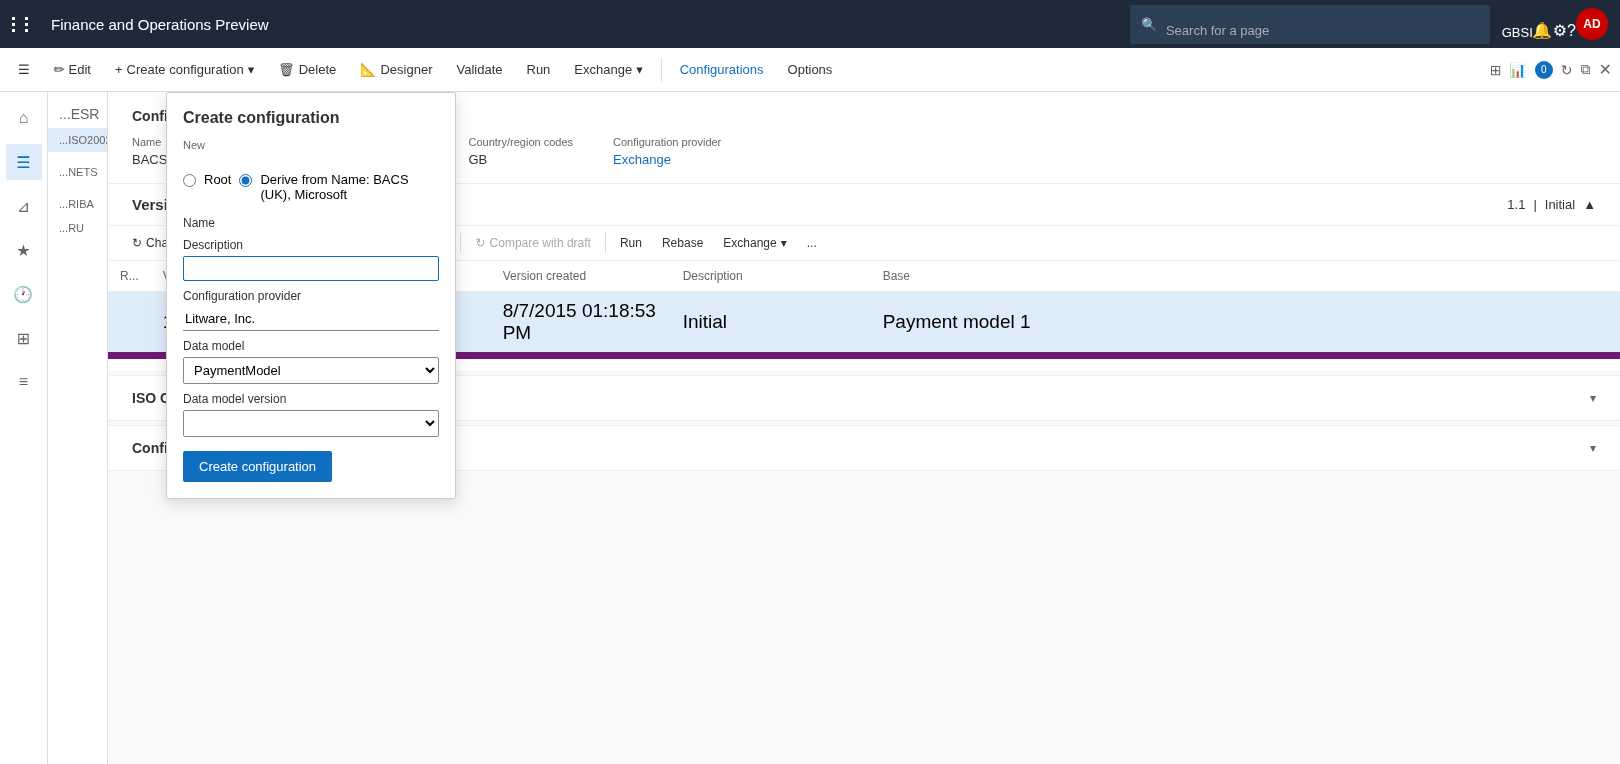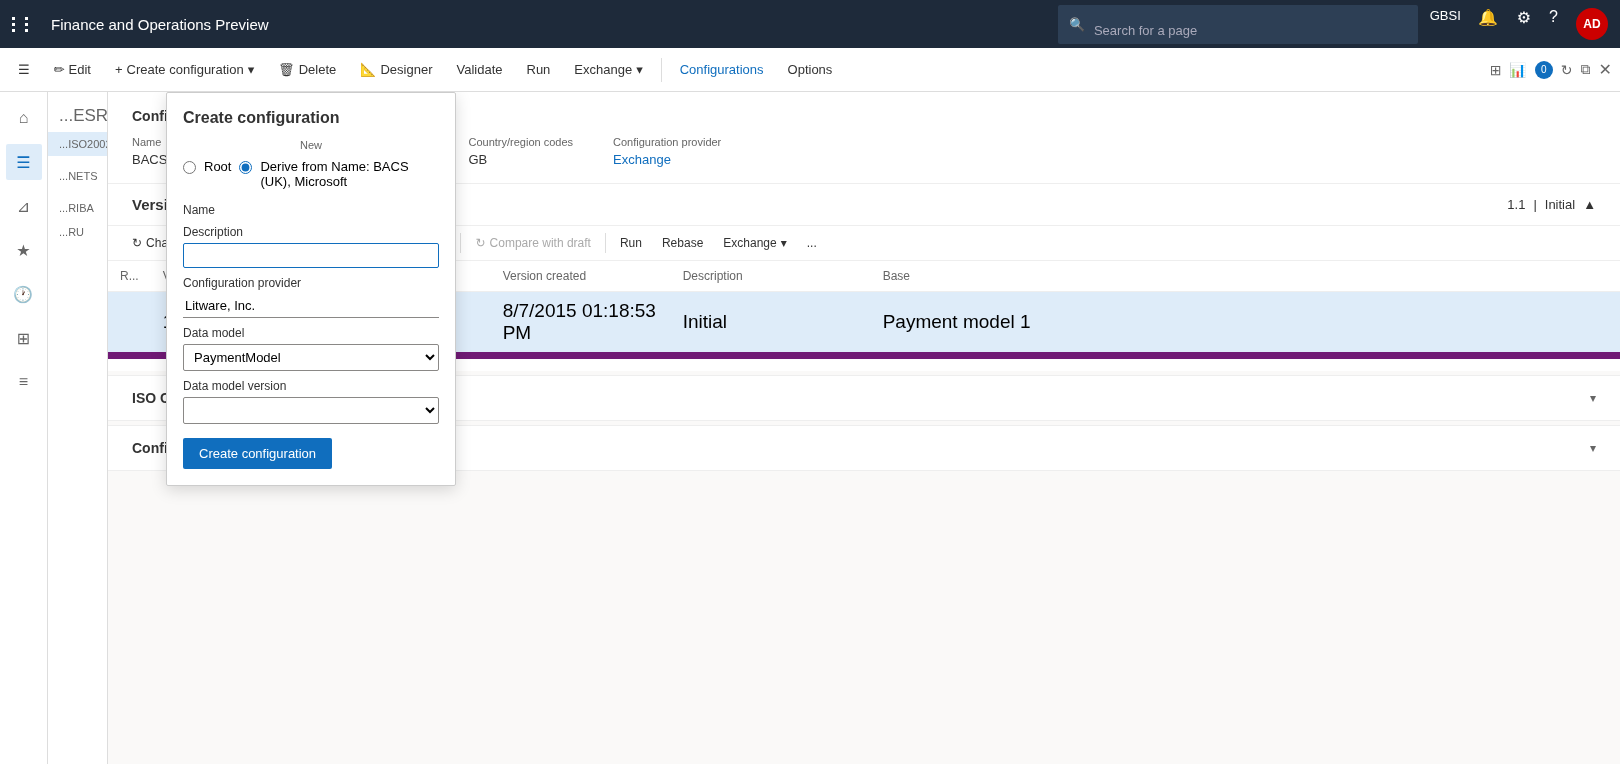--- a/index.html
+++ b/index.html
@@ -12,21 +12,21 @@
     }
     .topbar-grid { display: grid; grid-template-columns: 10px 10px; gap: 3px; margin-right: 4px; }
     .topbar-grid span { width: 3px; height: 3px; background: white; display: block; }
     .topbar-title { font-size: 15px; font-weight: 400; flex: 1; }
     .topbar-search {
       background: #2d3f55; border: none; border-radius: 2px;
       padding: 6px 12px; color: white; width: 360px; display: flex; align-items: center; gap: 8px;
     }
     .topbar-search input { background: transparent; border: none; color: white; outline: none; width: 100%; font-size: 13px; margin-top: 12px; }
     .topbar-search input::placeholder { color: #aab; }
-    .topbar-icons { display: flex; align-items: flex-start; gap: 18px; }
+    .topbar-icons { display: flex; align-items: flex-end; }
     .topbar-icon { color: white; font-size: 16px; cursor: pointer; }
     .topbar-avatar { width: 32px; height: 32px; border-radius: 50%; background: #c00; color: white; display: flex; align-items: center; justify-content: center; font-size: 12px; font-weight: 600; }
     .topbar-user { font-size: 13px; color: white; }
 
     
     .toolbar2 {
       display: flex; align-items: center; background: #fff; border-bottom: 1px solid #ddd;
       height: 44px; padding: 0 8px; gap: 4px;
     }
     .toolbar2-btn {
@@ -50,21 +50,21 @@
     
     .content-area { display: flex; flex: 1; position: relative; overflow: hidden; }
 
     
     .dropdown-panel {
       position: absolute; left: 118px; top: 0; width: 290px; background: #fff;
       border: 1px solid #ccc; border-radius: 2px; box-shadow: 0 4px 16px rgba(0,0,0,0.15);
       z-index: 100; padding: 16px;
     }
     .dp-title { font-size: 16px; font-weight: 600; margin-bottom: 12px; color: #333; }
-    .dp-section-label { font-size: 11px; color: #666; margin-bottom: 8px; text-align: center; }
+    .dp-section-label { font-size: 11px; color: #666; margin-bottom: 21px; }
     .dp-radio-group { display: flex; flex-direction: row; gap: 8px; margin-bottom: 14px; }
     .dp-radio { display: flex; align-items: flex-start; gap: 8px; font-size: 13px; cursor: pointer; }
     .dp-radio input[type=radio] { margin-top: 2px; accent-color: #106ebe; }
     .dp-label { font-size: 12px; color: #333; margin-bottom: 4px; margin-top: 8px; }
     .dp-input {
       width: 100%; border: 1px solid #8a8886; border-radius: 2px;
       padding: 4px 6px; font-size: 13px; outline: none;
     }
     .dp-input-plain {
       width: 100%; border: none; border-bottom: 1px solid #8a8886;
@@ -256,21 +256,21 @@
 
       <div class="dp-label">Data model version</div>
       <select class="dp-select">
         <option></option>
       </select>
 
       <button class="dp-btn-primary">Create configuration</button>
     </div>
 
     <div style="width:60px; background:#fff; border-right:1px solid #ddd; padding-top:8px; overflow:hidden;">
-      <div style="padding: 6px 8px; font-size:17px; color:#666; cursor:pointer; border-left:3px solid transparent;">...ESR</div>
+      <div style="padding: 6px 8px; font-size:14px; color:#666; cursor:pointer; border-left:3px solid transparent;">...ESR</div>
       <div style="padding: 6px 8px; font-size:11px; color:#666; cursor:pointer; border-left:3px solid transparent; background:#deecf9;">...ISO20022</div>
       <div style="padding: 14px 8px; font-size:11px; color:#666; cursor:pointer; border-left:3px solid transparent;">...NETS</div>
       <div style="padding: 6px 8px; font-size:11px; color:#666; cursor:pointer; border-left:3px solid transparent;">...RIBA</div>
       <div style="padding: 6px 8px; font-size:11px; color:#666; cursor:pointer; border-left:3px solid transparent;">...RU</div>
     </div>
 
     <div class="main-content">
 
       <div class="config-header">
         <div class="config-header-title">Configurations</div>

